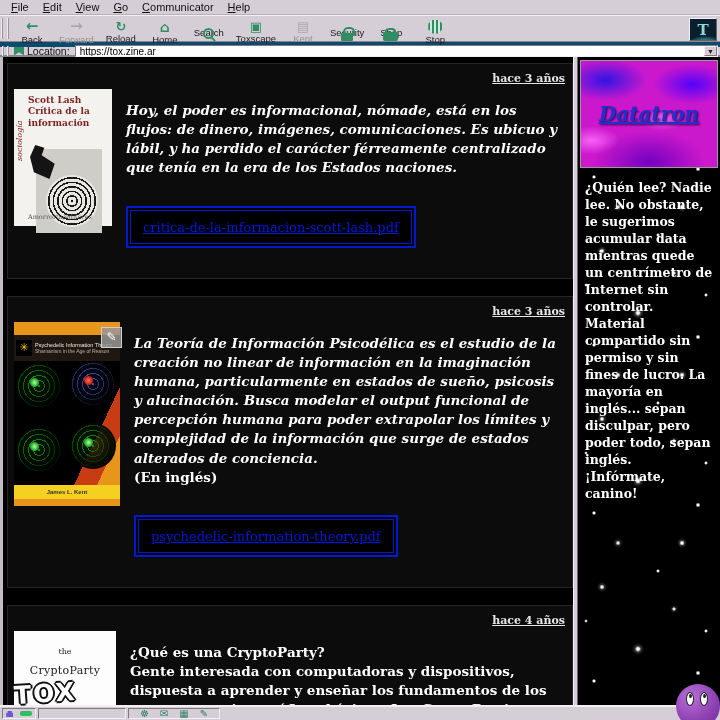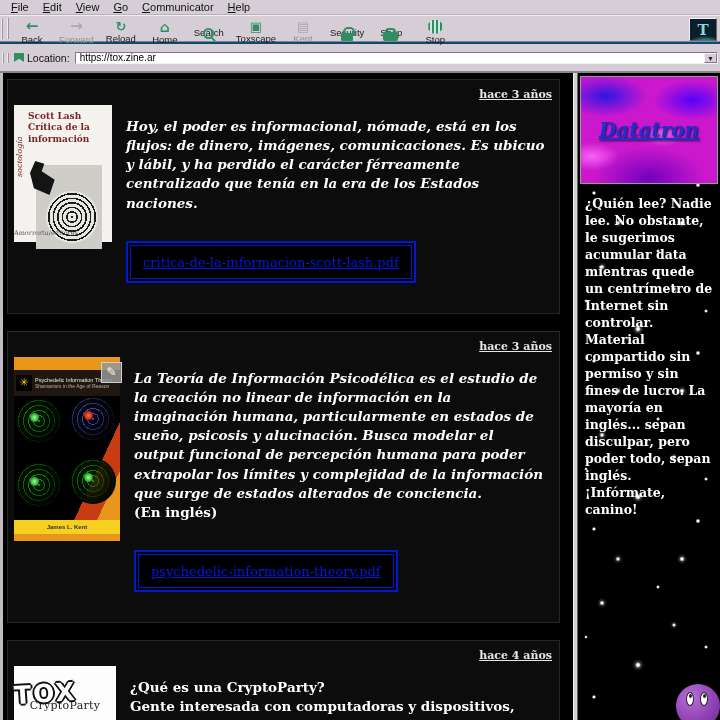--- a/index.html
+++ b/index.html
@@ -46,41 +46,41 @@
   .i-security::after{content:""; position:absolute; left:4px; top:6px; width:12px; height:8px;
      background:#2f8f63; border-radius:1px;}
   .i-shop::before{content:""; position:absolute; left:4px; top:1px; width:7px; height:5px;
      border:2px solid #2f8f63; border-bottom:none; border-radius:4px 4px 0 0;}
   .i-shop::after{content:""; position:absolute; left:2px; top:5px; width:15px; height:9px;
      background:#2f8f63; border-radius:2px;}
   .i-stop{width:14px; height:14px;
      background:repeating-linear-gradient(90deg,#2f8f63 0 2px,#cfeade 2px 4px);
      clip-path:polygon(30% 0,70% 0,100% 30%,100% 70%,70% 100%,30% 100%,0 70%,0 30%);}
 
-  .locbar { height:30px; display:flex; align-items:center; background:#d6ced6;
-            border-top:2px solid #0c4a6e; border-bottom:1px solid #8c848c; }
+  .locbar { height:14px; display:flex; align-items:center; background:#d6ced6;
+            border-top:5px solid #0c4a6e; border-bottom:1px solid #8c848c; }
   .loc-grip { width:7px; height:10px; margin:0 2px; border-left:2px ridge #efe8ef; border-right:2px ridge #efe8ef;}
   .bm-icon { width:10px; height:9px; margin:0 3px; background:#2f8f63;
              clip-path:polygon(0 0,100% 0,100% 100%,50% 65%,0 100%); }
   .loc-label { font-size:10.5px; color:#111; margin-right:5px; }
   .loc-field { flex:1; height:12px; margin-right:2px; background:#fff;
                border:1px solid; border-color:#807880 #f5f0f5 #f5f0f5 #807880;
                display:flex; align-items:center;gap:37px; }
   .loc-input { flex:1; border:none; outline:none; font-size:10px; height:10px; padding-left:4px;
                font-family:"Liberation Sans",sans-serif; color:#000; background:#fff; }
   .loc-drop { width:13px; height:10px; background:#d6ced6; border:1px solid;
               border-color:#f5f0f5 #807880 #807880 #f5f0f5; font-size:7px; line-height:9px;
               text-align:center; color:#222; }
 
   
   .content { height:649px; display:flex; border-top:1px solid #8c848c; }
   .mainframe { flex:1; background:#000; border-left:3px solid #c4bcc4; overflow:hidden; position:relative; }
   .divider { width:5px; background:#d6ced6; border-left:1px solid #f2eef2; border-right:1px solid #6a646a; }
 
-  .post { margin:6px 13px 0 4px; background:#0c0c0c; border:1px solid #262626; padding:4px 7px 30px 6px; }
+  .post { margin:6px 0 0 4px; background:#0c0c0c; border:1px solid #262626; padding:4px 7px 30px 6px; }
   .post + .post { margin-top:17px; }
   .post-time { text-align:right; height:15px; }
   .time-link { font-family:"DejaVu Serif",serif; font-weight:bold; font-size:11px;
                color:#e6e6e6; text-decoration:underline; }
   .post-body { display:flex; margin-top:6px; }
   .post-text { flex:1; padding:12px 6px 0 14px; }
   .para { font-family:"DejaVu Serif",serif; font-weight:bold; font-size:13.5px;
           line-height:1.42; color:#fff; }
   .para.it { font-style:italic; }
   .pdf-box { display:inline-block; margin-top:28px; padding:10px 15px; background:#000;
@@ -94,21 +94,21 @@
   .c1-title div { font-family:"DejaVu Serif",serif; font-weight:bold; font-size:9px;
                   color:#7a2424; line-height:1.25; }
   .c1-side { position:absolute; left:1px; top:54px; font-family:"DejaVu Serif",serif;
              font-style:italic; font-size:8px; color:#7a2424;
              transform:rotate(-90deg) translateX(-18px); transform-origin:left top; }
   .c1-art { position:absolute; left:22px; top:60px; width:66px; height:84px; background:#cfcdc8; }
   .c1-spiral { position:absolute; right:4px; bottom:6px; width:52px; height:52px; border-radius:50%;
      background:repeating-radial-gradient(circle at 50% 50%, #1a1a1a 0 1.5px, #e8e6e0 1.5px 4.5px); }
   .c1-hand { position:absolute; left:-6px; top:-4px; width:26px; height:34px; background:#141414;
      clip-path:polygon(20% 0,55% 8%,45% 30%,95% 55%,75% 100%,15% 80%,0 35%); }
-  .c1-pub { position:absolute; left:0; bottom:5px; font-family:"DejaVu Serif",serif;
+  .c1-pub { position:absolute; left:14px; bottom:5px; font-family:"DejaVu Serif",serif;
             font-size:6.5px; color:#555; }
 
   
   .cover-pit { width:106px; height:184px; background:#000; border-top:13px solid #e8951c;
                border-bottom:7px solid #e8951c; }
   .c2-head { height:26px; background:#201810; display:flex; align-items:center; padding:2px; }
   .c2-ast { width:16px; height:16px; background:#000; color:#f5c518; font-size:11px;
             display:flex; align-items:center; justify-content:center; margin-right:3px; flex:0 0 auto; }
   .c2-titles div:first-child { font-size:5.5px; color:#e8e8e8; }
   .c2-titles div:last-child { font-size:5px; color:#b8b0a0; }

